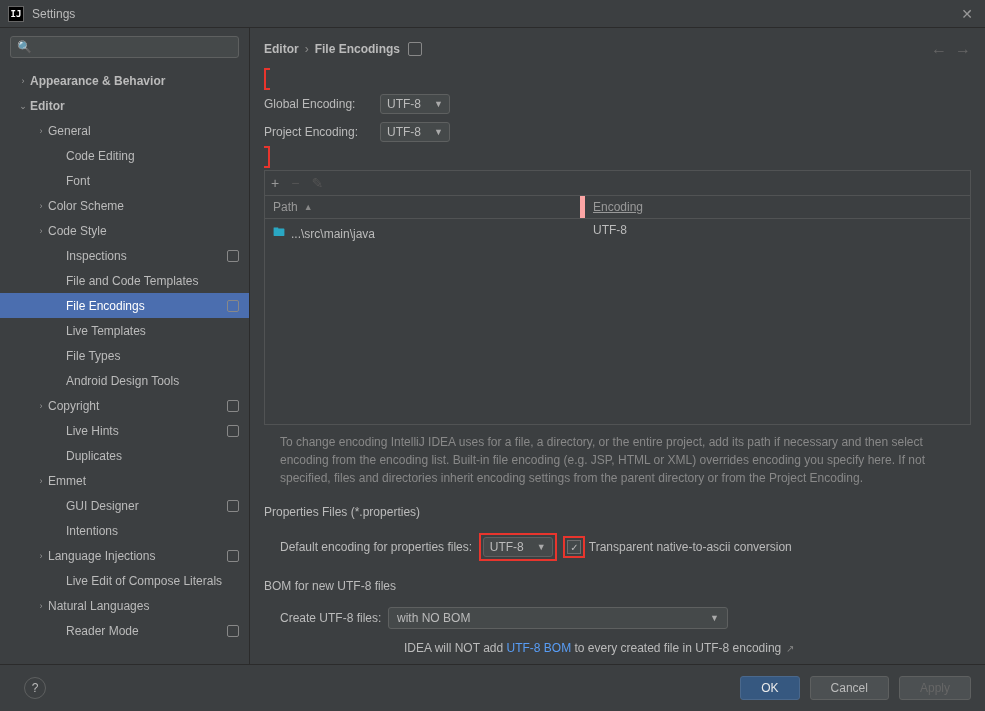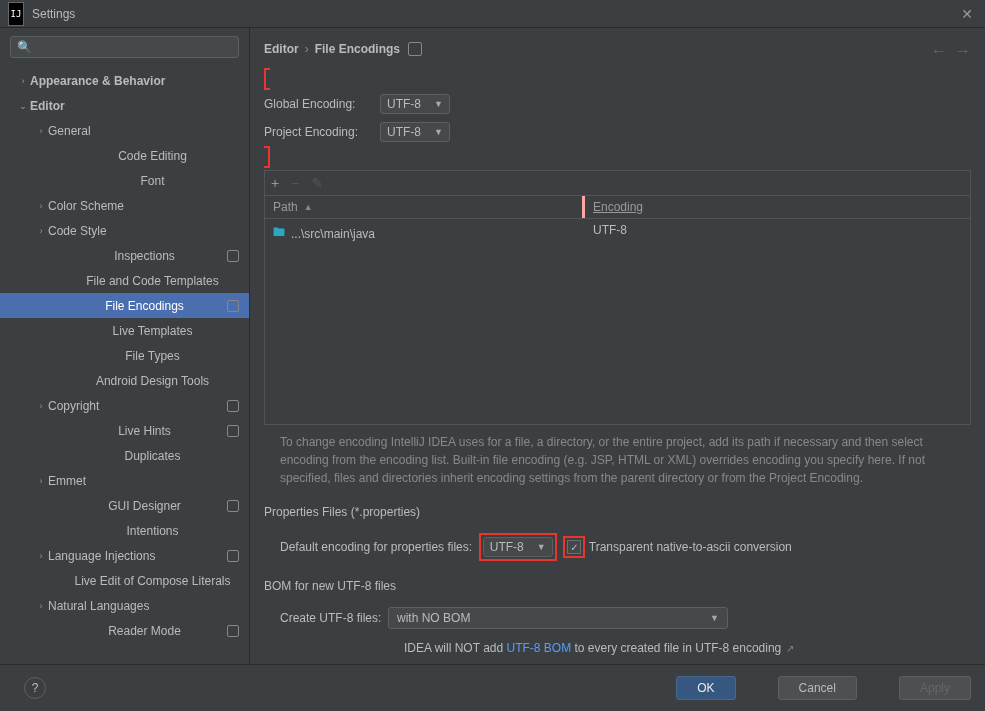--- a/index.html
+++ b/index.html
@@ -14,25 +14,25 @@
 }
 .titlebar {
   display: flex;
   align-items: center;
   height: 28px;
   padding: 0 8px;
   background: #3c3f41;
   border-bottom: 1px solid #2b2b2b;
 }
 .titlebar .ij-icon {
-  width: 16px; height: 24px;
+  width: 16px; height: 16px;
   background: #000;
   color: #fff;
   display: flex; align-items: center; justify-content: center;
-  font-size: 9px; font-weight: normal; font-family: monospace;
+  font-size: 9px; font-weight: bold; font-family: monospace;
   border: 1px solid #666;
   margin-right: 8px;
 }
 .titlebar-title { flex: 1; color: #bbbbbb; }
 .titlebar .close { color: #999; font-size: 14px; cursor: pointer; padding: 0 4px; }
 
 .content { display: flex; height: 636px; }
 .sidebar {
   width: 250px;
   background: #3c3f41;
@@ -84,21 +84,21 @@
 }
 .tree-item .label { flex: 1; }
 .tree-item .badge {
   width: 12px; height: 12px;
   border: 1px solid #888;
   border-radius: 2px;
   margin-left: 4px;
 }
 .indent-1 { padding-left: 16px; }
 .indent-2 { padding-left: 34px; }
-.indent-3 { padding-left: 52px; text-align: center; }
+.indent-3 { padding-left: 52px; }
 
 .main {
   flex: 1;
   background: #3c3f41;
   display: flex;
   flex-direction: column;
   padding: 6px 14px 0 14px;
 }
 .crumb-row {
   display: flex;
@@ -159,21 +159,21 @@
   flex-direction: column;
 }
 .tbl-head {
   display: flex;
   background: #3c3f41;
   border-bottom: 1px solid #515354;
 }
 .tbl-head .col {
   padding: 4px 8px;
   color: #999;
-  border-right: 3px solid #fca5a5;
+  border-right: 5px solid #fca5a5;
 }
 .tbl-head .col:last-child { border-right: none; text-decoration: underline; }
 .tbl-body { flex: 1; }
 .tbl-row { display: flex; padding: 4px 8px; }
 .col-path { width: 320px; display: flex; align-items: center; gap: 6px; }
 .col-enc { flex: 1; }
 .folder-icon { color: #2aa7c3; }
 
 .hint {
   color: #888;
@@ -223,21 +223,20 @@
   color: #bbbbbb;
   cursor: pointer;
 }
 .btn {
   padding: 4px 20px;
   border: 1px solid #5e6060;
   background: #4c5052;
   color: #bbbbbb;
   border-radius: 3px;
   cursor: pointer;
-  margin-left: 32px;
 }
 .btn.primary { background: #365880; border-color: #4a688c; color: #eaeaea; }
 .btn.disabled { color: #666; }
 </style>
 </head>
 <body>
 
 <div class="titlebar">
   <div class="ij-icon">IJ</div>
   <div class="titlebar-title">Settings</div>

